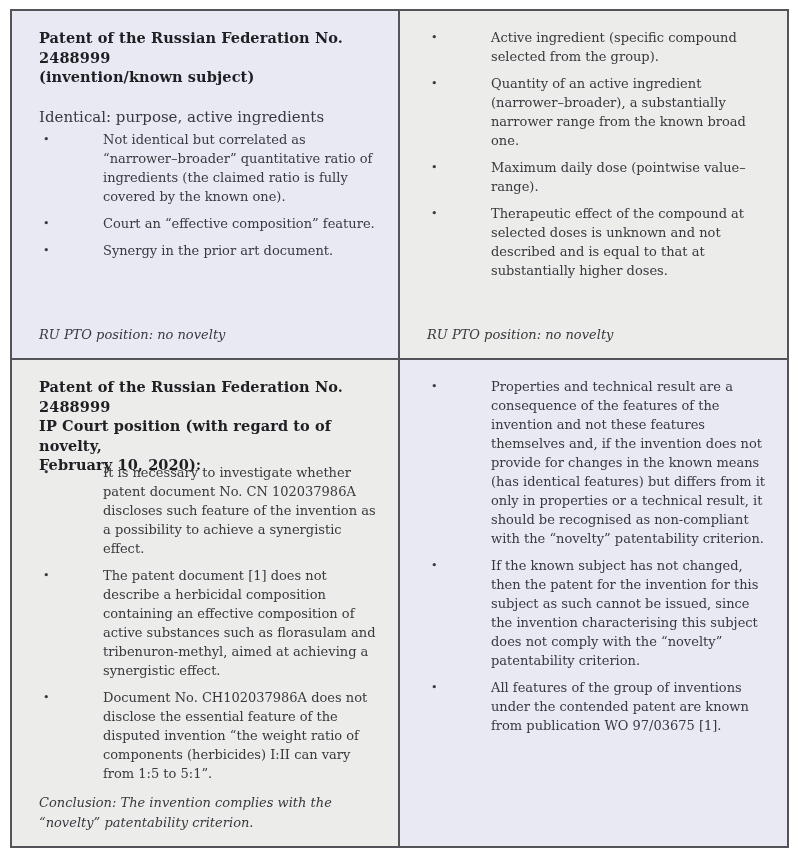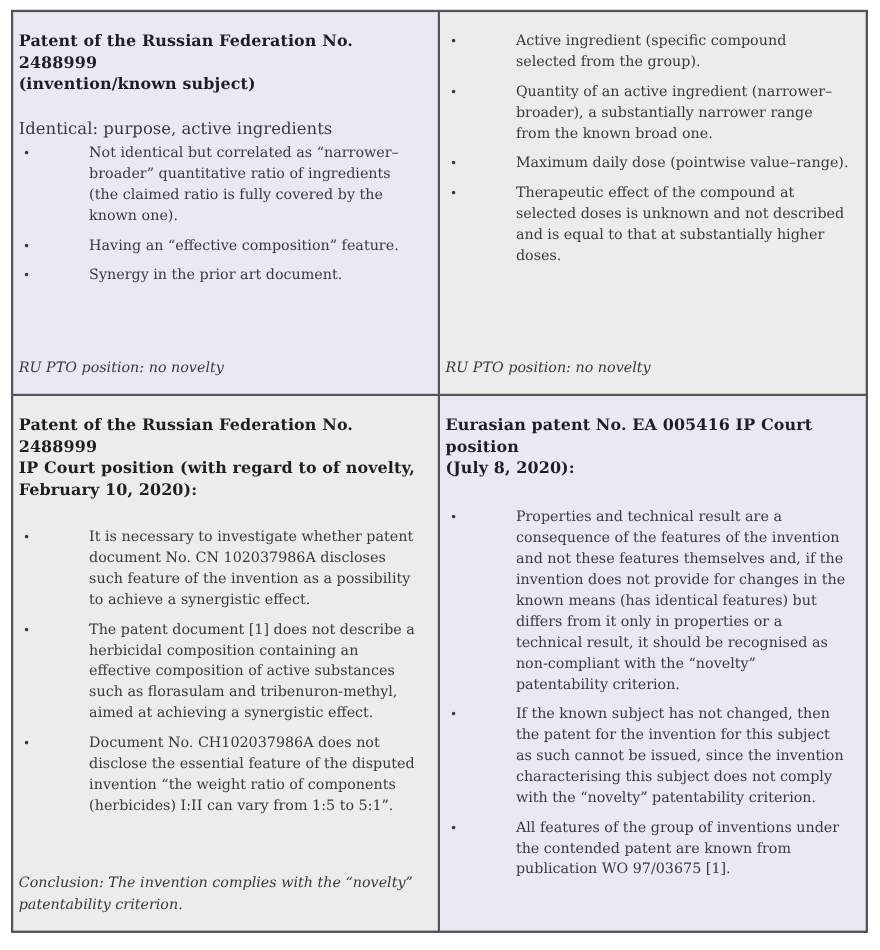--- a/index.html
+++ b/index.html
@@ -15,21 +15,21 @@
     box-sizing:border-box;
     border:2px solid #53535a;
     background:#53535a;
     display:grid;
     grid-template-columns:386px 1fr;
     grid-template-rows:347px 1fr;
     gap:2px;
   }
   .cell {
     box-sizing:border-box;
-    padding:17px 15px 14px 5px;
+    padding:17px 15px 14px 27px;
     display:flex; flex-direction:column;
     overflow:hidden;
   }
   .bg-lav { background:#e9e9f4; }
   .bg-gry { background:#ececeb; }
   .cell-title {
     font-weight:bold;
     font-size:14.5px; line-height:19.5px;
     color:#1e1e23;
     white-space:pre-line;
@@ -77,21 +77,21 @@
     <div class="intro">Identical: purpose, active ingredients</div>
     <div class="bullets">
 
         <div class="bullet">
           <span class="marker">•</span>
           <span class="btext">Not identical but correlated as “narrower–broader” quantitative ratio of ingredients (the claimed ratio is fully covered by the known one).</span>
         </div>
 
         <div class="bullet">
           <span class="marker">•</span>
-          <span class="btext">Having an “effective composition” feature.</span>
+          <span class="btext">Court an “effective composition” feature.</span>
         </div>
 
         <div class="bullet">
           <span class="marker">•</span>
           <span class="btext">Synergy in the prior art document.</span>
         </div>
       </div>
     <div class="cell-foot">RU PTO position: no novelty</div>
   </div>
 
@@ -140,22 +140,20 @@
 
         <div class="bullet">
           <span class="marker">•</span>
           <span class="btext">Document No. CH102037986A does not disclose the essential feature of the disputed invention “the weight ratio of components (herbicides) I:II can vary from 1:5 to 5:1”.</span>
         </div>
       </div>
     <div class="cell-foot">Conclusion: The invention complies with the “novelty” patentability criterion.</div>
   </div>
 
   <div class="cell bg-lav tall-head">
-    <div class="cell-title">Eurasian patent No. EA 005416 IP Court position
-(July 8, 2020):</div>
 
     <div class="bullets">
 
         <div class="bullet">
           <span class="marker">•</span>
           <span class="btext">Properties and technical result are a consequence of the features of the invention and not these features themselves and, if the invention does not provide for changes in the known means (has identical features) but differs from it only in properties or a technical result, it should be recognised as non-compliant with the “novelty” patentability criterion.</span>
         </div>
 
         <div class="bullet">
           <span class="marker">•</span>

